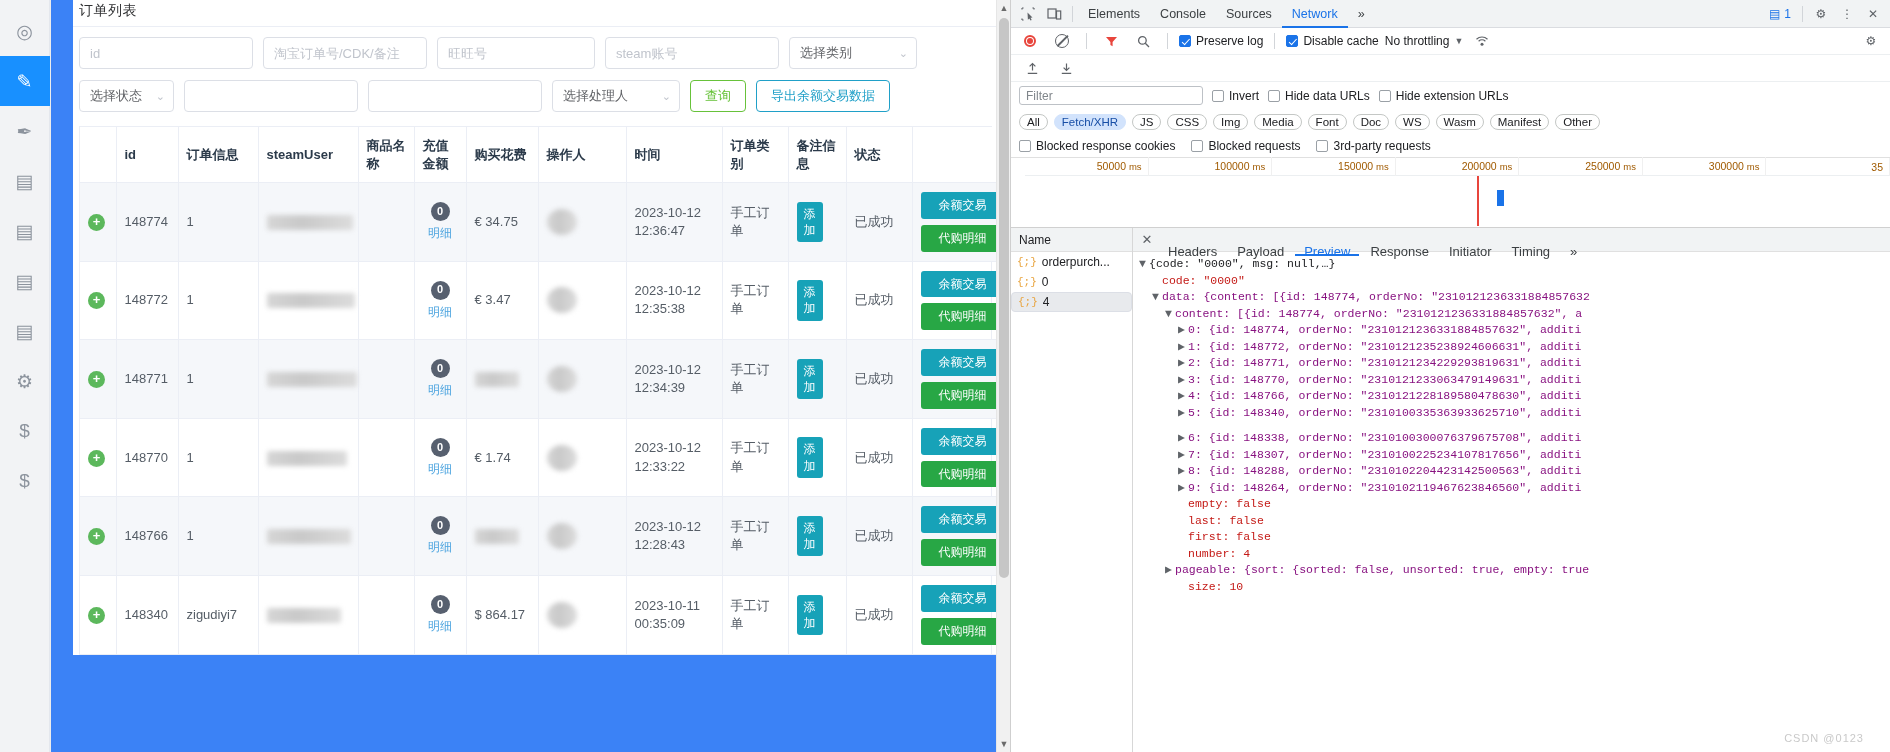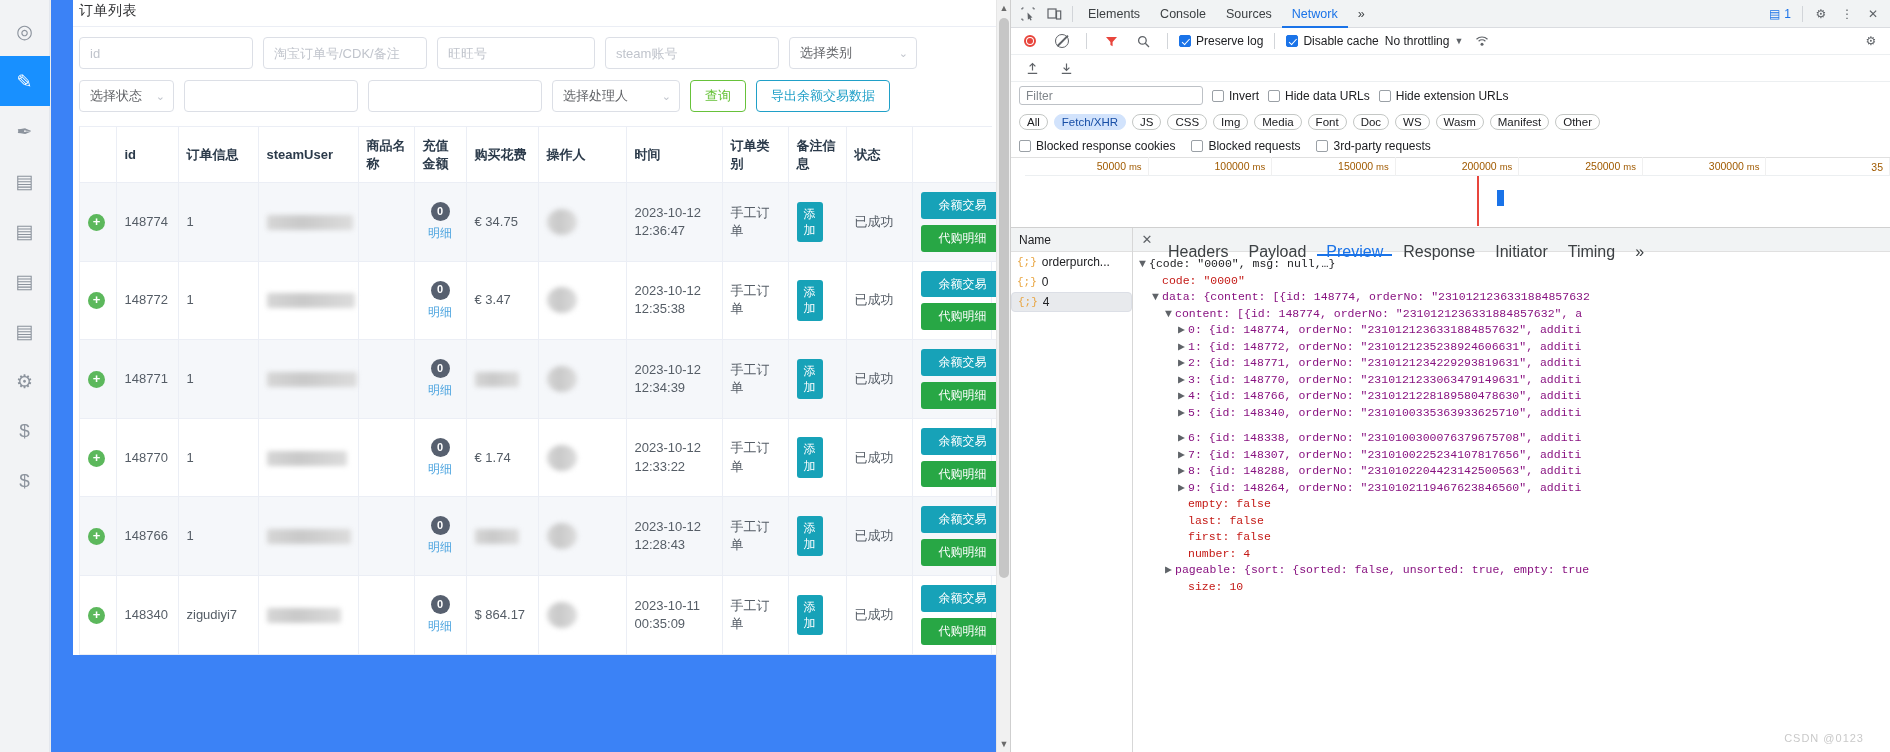--- a/index.html
+++ b/index.html
@@ -163,21 +163,21 @@
            display:flex; flex-direction:column; }
   .names-hd { height:24px; line-height:24px; padding:0 8px; background:#f1f3f4;
               border-bottom:1px solid #e0e0e0; font-size:12px; color:#202124; }
   .name-row { display:flex; align-items:center; gap:5px; height:20px; padding:0 6px;
               font-size:12px; color:#202124; cursor:pointer; }
   .name-row.sel { background:#e8eaed; }
   .jico { color:#e8a33d; font-size:11px; font-family:"Liberation Mono", monospace; }
   .detail { flex:1; display:flex; flex-direction:column; min-width:0; }
   .detail-tabs { height:24px; background:#f1f3f4; border-bottom:1px solid #e0e0e0;
                  display:flex; align-items:center; padding:0 4px; gap:2px; }
-  .dtab { padding:16px 9px; height:20px; line-height:24px; font-size:16px; color:#3c4043;
+  .dtab { padding:16px 9px; height:20px; line-height:24px; font-size:13px; color:#3c4043;
           cursor:pointer; }
   .dtab.on { color:#1a73e8; box-shadow:inset 0 -2px 0 #1a73e8; }
   .x-ico { width:20px; text-align:center; color:#5f6368; cursor:pointer; font-size:13px; }
   .json { flex:1; overflow:hidden; padding:4px 0 0 6px;
           font-family:"Liberation Mono", monospace; font-size:11.5px; line-height:16.5px;
           color:#202124; white-space:nowrap; }
   .jl { display:block; }
   .jl .tri { color:#5f6368; display:inline-block; width:10px; }
   .k-purple { color:#881280; }
   .k-red { color:#c41a16; }

